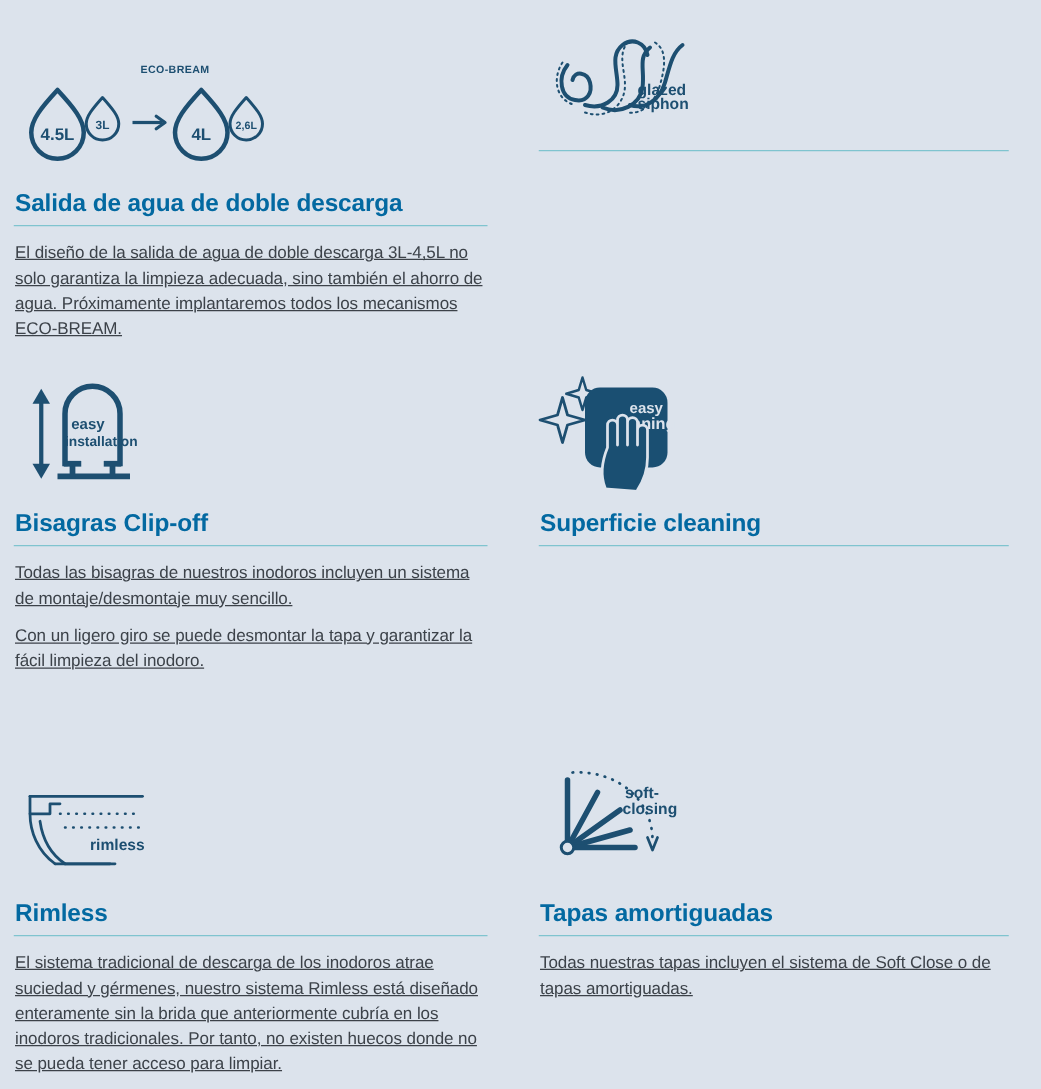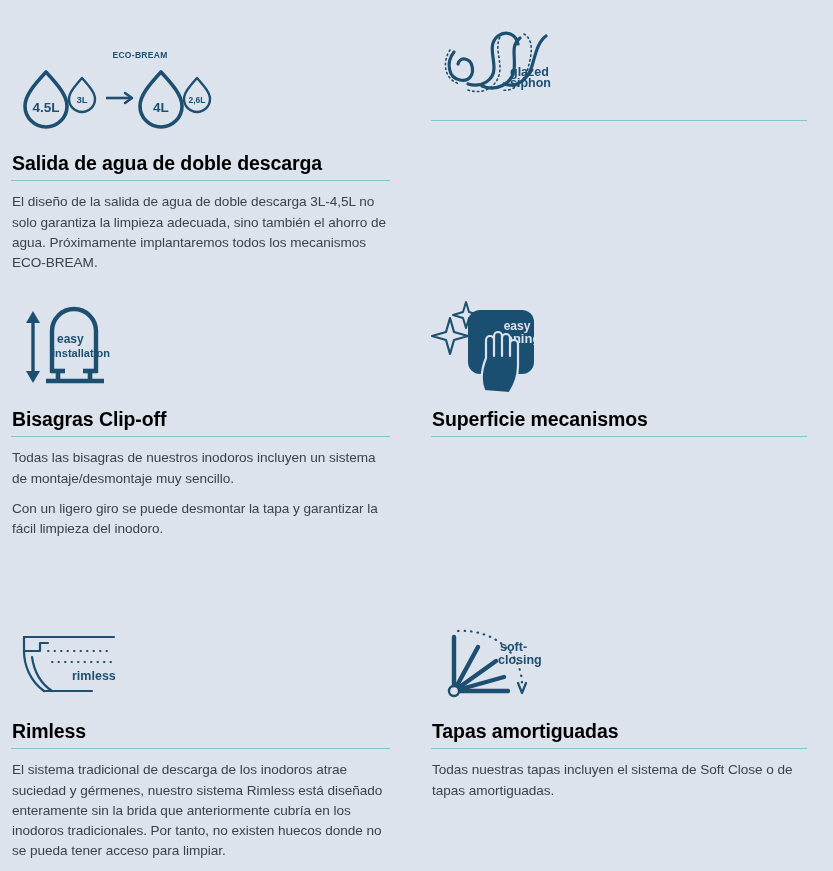--- a/index.html
+++ b/index.html
@@ -37,49 +37,50 @@
     padding-right: 26px;
   }
   .icon-wrap {
     height: 108px;
     display: flex;
     align-items: flex-end;
     padding-bottom: 4px;
     box-sizing: border-box;
   }
   .feature-title {
-    color: #000000;
+    color: #0369a1;
     font-size: 19.5px;
     font-weight: bold;
     letter-spacing: -0.1px;
     line-height: 1.15;
     margin: 0 0 6px 2px;
     white-space: nowrap;
   }
   .divider {
     height: 1px;
     background: #7fc4cf;
     margin: 0 0 11px 1px;
   }
   .feature p {
     color: #3c4249;
     font-size: 13.6px;
     line-height: 1.48;
     margin: 0 0 10px 2px;
     letter-spacing: -0.05px;
+    text-decoration: underline;
   }
   .feature p:last-child { margin-bottom: 0; }
 
   
   .cell-1 .icon-wrap { height: 112px; align-items: center; padding-left: 8px;}
   .cell-2 .icon-wrap { height: 112px; align-items: center; padding-left: 8px;}
   .cell-3 .icon-wrap { height: 120px; align-items: center; padding-left: 8px;}
   .cell-4 .icon-wrap { height: 120px; align-items: center; padding-left: 8px;}
   .cell-5 .icon-wrap { height: 108px; align-items: center; padding-left: 8px;}
-  .cell-6 .icon-wrap { height: 108px; align-items: center; padding-left: 8px;}
+  .cell-6 .icon-wrap { height: 108px; align-items: flex-start; padding-left: 8px;}
 
   .cell-1 { padding-top: 8px; margin-top: 32px; }
   .cell-2 { padding-top: 8px; text-align: right; }
   .cell-3 { padding-top: 8px; }
   .cell-4 { padding-top: 8px; }
   .cell-5 { padding-top: 12px; }
   .cell-6 { padding-top: 12px; }
 
   svg { display: block; overflow: visible; }
 </style>
@@ -177,21 +178,21 @@
 
         <rect x="30" y="14" width="66" height="64" rx="12" ry="12" fill="#1a4f72"></rect>
         <text x="79" y="34" font-family="Liberation Sans, sans-serif" font-size="12" font-weight="bold" fill="#dce3ec" text-anchor="middle">easy</text>
         <text x="76" y="47" font-family="Liberation Sans, sans-serif" font-size="13" font-weight="bold" fill="#dce3ec" text-anchor="middle">cleaning</text>
 
         <g>
           <path d="M46 94 C42 84 44 72 48 62 L48 44 A4 4 0 0 1 56 44 L56 60 L56 40 A4 4 0 0 1 64 40 L64 60 L64 42 A4 4 0 0 1 72 42 L72 60 L72 48 A4 4 0 0 1 80 48 L80 70 C80 82 76 90 72 96" fill="#1a4f72" stroke="#dce3ec" stroke-width="2.2" stroke-linejoin="round" stroke-linecap="round"></path>
         </g>
       </svg>
     </div>
-    <h2 class="feature-title">Superficie mecanismos</h2>
+    <h2 class="feature-title">Superficie cleaning</h2>
     <div class="divider"></div>
   </div>
 
   <div class="feature cell-5">
     <div class="icon-wrap">
       <svg width="115" height="70" viewBox="0 0 115 70">
         <g fill="none" stroke="#1d4f71" stroke-width="2.2" stroke-linecap="round" stroke-linejoin="round">
           <path d="M6 8 L96 8"></path>
           <path d="M6 8 L6 22 L22 22 L22 14 L30 14"></path>
           <path d="M6 22 C6 36 12 52 26 62"></path>

